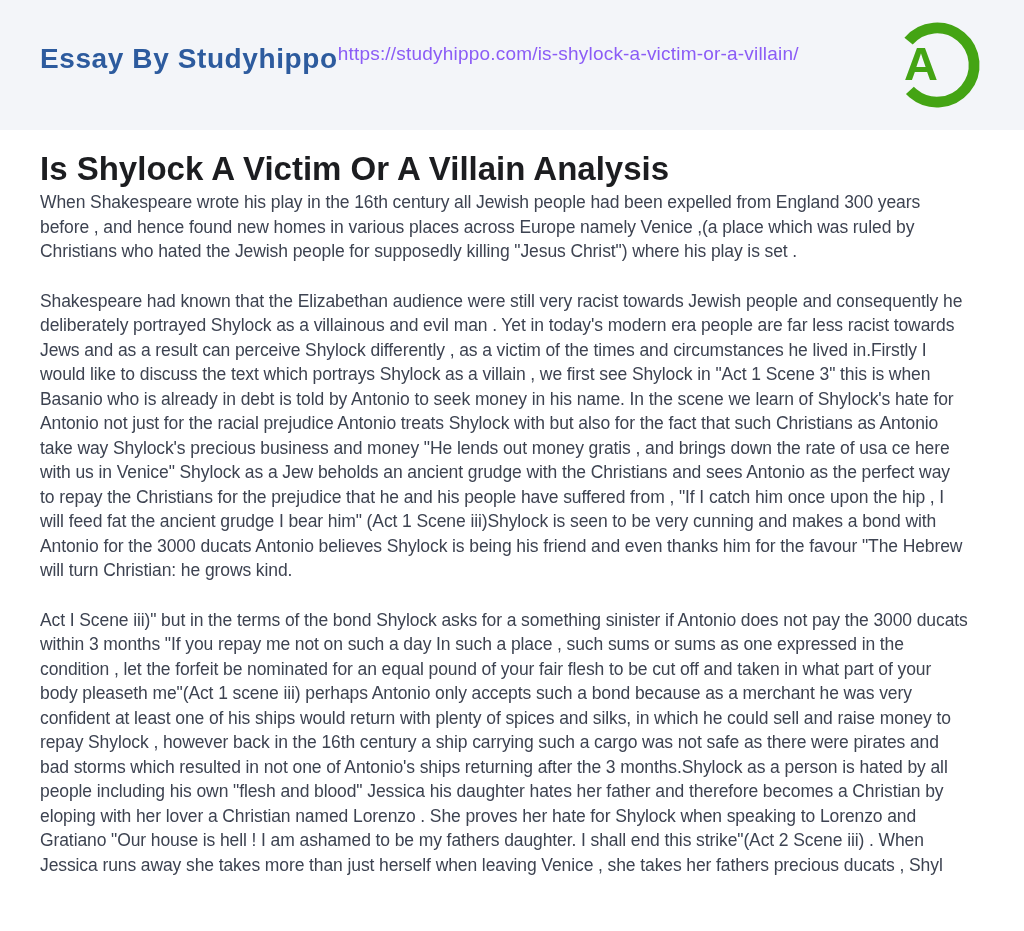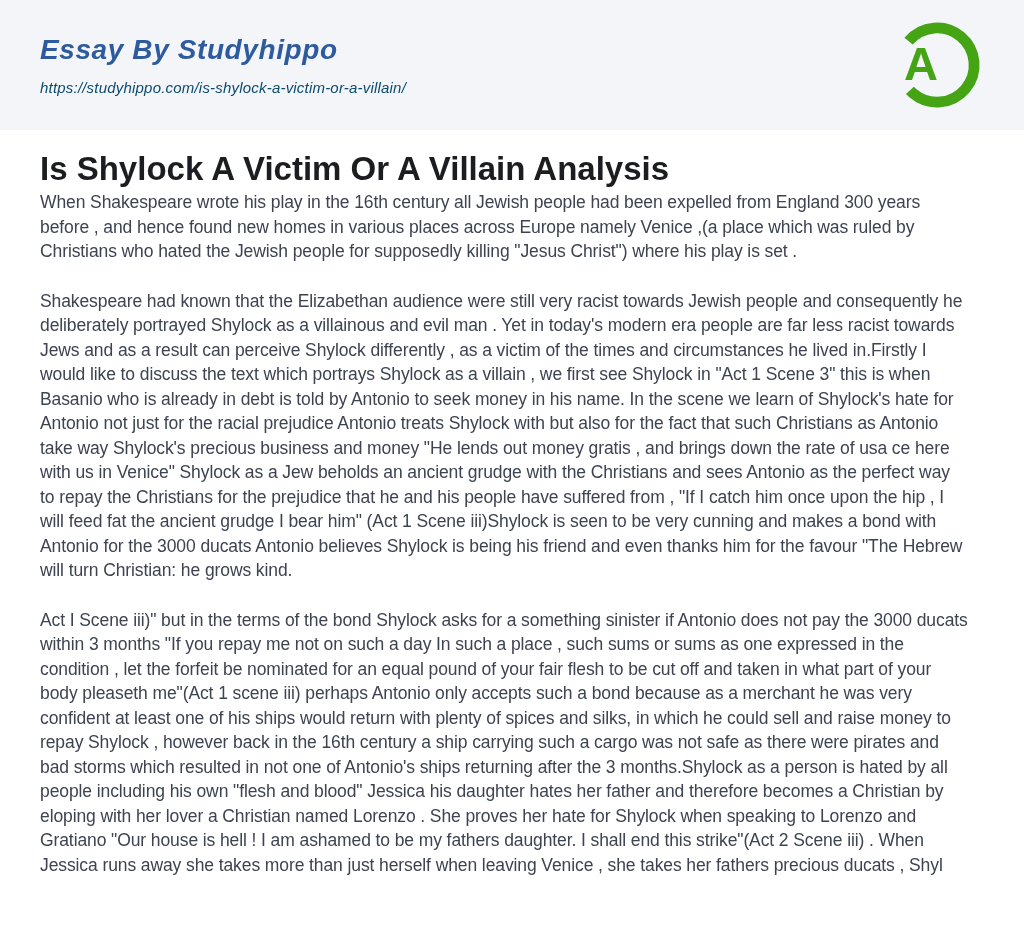--- a/index.html
+++ b/index.html
@@ -15,32 +15,32 @@
     margin: 0 auto;
   }
   .site-header {
     display: flex;
     justify-content: space-between;
     align-items: center;
     height: 130px;
     padding: 0 40px;
     background: #f3f5f9;
   }
-  .header-text { display: flex; flex-direction: column; font-style: italic; }
+  .header-text { display: flex; flex-direction: row; }
   .header-title {
     font-size: 28px;
     font-weight: bold;
     letter-spacing: 0.6px;
     color: #2d5b9e;
     margin: 0 0 13px 0;
   }
   .header-url {
-    font-size: 15px;
+    font-size: 19px;
     letter-spacing: 0.2px;
-    color: #0c4a6e;
+    color: #8b5cf6;
     text-decoration: none;
   }
   .logo {
     position: relative;
     width: 94px;
     height: 94px;
     flex: 0 0 auto;
   }
   .logo svg { display: block; width: 94px; height: 94px; }
   .logo-letter {

